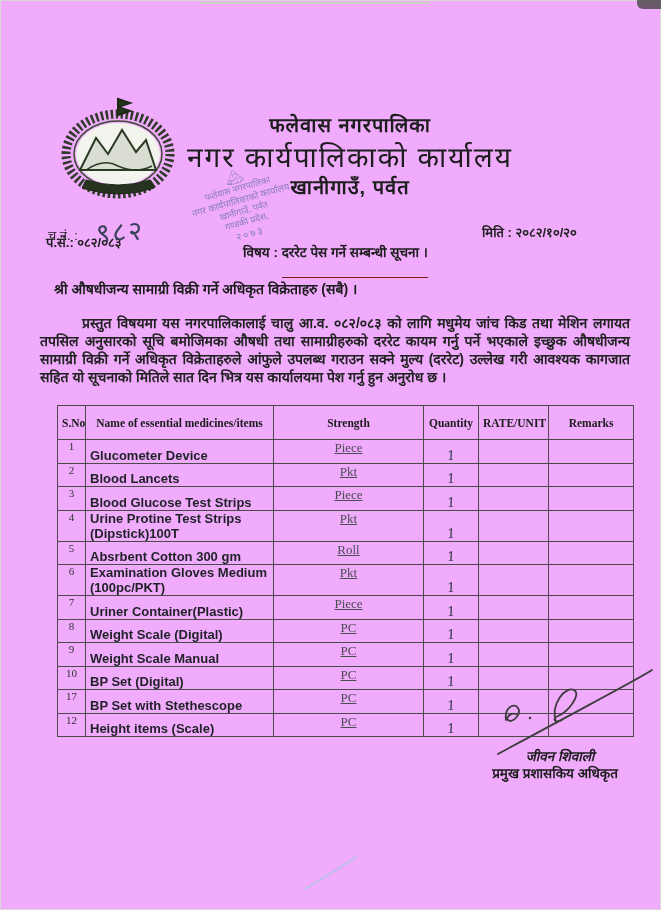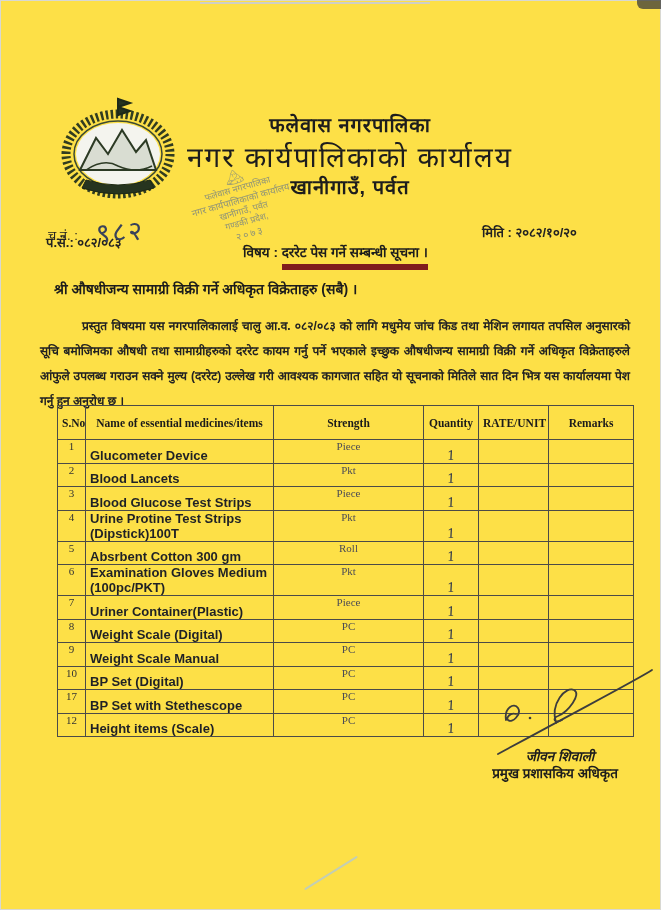--- a/index.html
+++ b/index.html
@@ -3,21 +3,21 @@
 <meta charset="utf-8">
 <style>
   * { margin:0; padding:0; box-sizing:border-box; }
   html,body { width:661px; height:910px; }
   body {
     font-family:"Liberation Sans", sans-serif;
     background:#e9e9e6;
   }
   .page {
     position:relative; width:661px; height:910px;
-    background:#fde047; overflow:hidden;
+    background:#f0abfc; overflow:hidden;
     box-shadow:inset 0 0 0 1px #d8d8d2;
   }
   
   .corner-smudge { position:absolute; top:0; right:0; width:24px; height:9px; background:#3c3c38; opacity:.75; border-bottom-left-radius:6px; }
   .top-line { position:absolute; top:2px; left:200px; width:230px; height:2px; background:#cfcfc6; }
   .blue-line { position:absolute; left:300px; top:872px; width:62px; height:2px; background:#aac6e2; opacity:.7; transform:rotate(-32deg); border-radius:2px; }
 
   
   .emblem { position:absolute; left:52px; top:96px; width:136px; height:104px; }
 
@@ -41,44 +41,44 @@
     transform:rotate(-16deg); color:rgba(77,102,148,.62); line-height:1.25;
   }
   .stamp .s-emblem { font-size:15px; line-height:1; opacity:.8; }
   .stamp .s1 { font-size:9px; }
   .stamp .s2 { font-size:9.5px; }
   .stamp .s3 { font-size:9px; }
   .stamp .s4 { font-size:9px; }
   .stamp .s5 { font-size:10px; letter-spacing:2px; }
 
   .subject { position:absolute; left:243px; top:243px; font-size:13.5px; font-weight:bold; color:#1c1c1c; }
-  .subject .u { border-bottom:6px solid #7f1d1d; padding-bottom:4px; }
+  .subject .u { border-bottom:1px solid #7f1d1d; padding-bottom:17px; }
 
   .addressee { position:absolute; left:54px; top:279px; font-size:14px; font-weight:bold; color:#1c1c1c; }
 
   .bodytext {
     position:absolute; left:40px; top:314px; width:590px;
-    font-size:12px; line-height:25px; color:#222; text-align:justify; text-indent:42px;
+    font-size:14px; line-height:18px; color:#222; text-align:justify; text-indent:42px;
     font-weight:bold;
   }
 
   
   table.items {
     position:absolute; left:57px; top:405px; width:576px;
     border-collapse:collapse; table-layout:fixed;
   }
   table.items th, table.items td { border:1px solid #4b4b48; padding:0 4px; overflow:hidden; }
   table.items th {
     font-family:"Liberation Serif", serif; font-weight:bold; font-size:11.5px; color:#1b1b1b;
     height:34px; text-align:center;
   }
   table.items td { height:23.5px; }
   td.c-sn { font-family:"Liberation Serif", serif; font-size:11px; text-align:center; color:#333; vertical-align:top; padding-top:2px; }
   td.c-name { font-size:13px; color:#1f2126; font-weight:bold; vertical-align:bottom; padding-left:14px; padding-bottom:2px; }
-  td.c-str { font-family:"Liberation Serif", serif; font-size:11px; color:#4c4c55; text-align:center; vertical-align:top; padding-top:2px; }
+  td.c-str { font-family:"Liberation Serif", serif; font-size:13px; color:#4c4c55; text-align:center; vertical-align:top; padding-top:2px;text-decoration:underline; }
   td.c-qty { text-align:center; color:#323a4c; font-size:13px; vertical-align:bottom; font-family:"DejaVu Serif", serif; }
   td.c-qty span { display:inline-block; transform:rotate(3deg); }
   .col-sn{width:28px;} .col-name{width:188px;} .col-str{width:150px;} .col-qty{width:55px;} .col-rate{width:70px;} .col-rem{width:85px;}
 
   
   .sig-svg { position:absolute; left:470px; top:668px; width:185px; height:90px; }
   .sig-name { position:absolute; left:460px; top:747px; width:200px; text-align:center; font-size:13.5px; font-weight:bold; color:#1d1d1d;font-style:italic; }
   .sig-title { position:absolute; left:445px; top:764px; width:220px; text-align:center; font-size:13.5px; font-weight:bold; color:#1d1d1d; }
 </style>
 </head>

